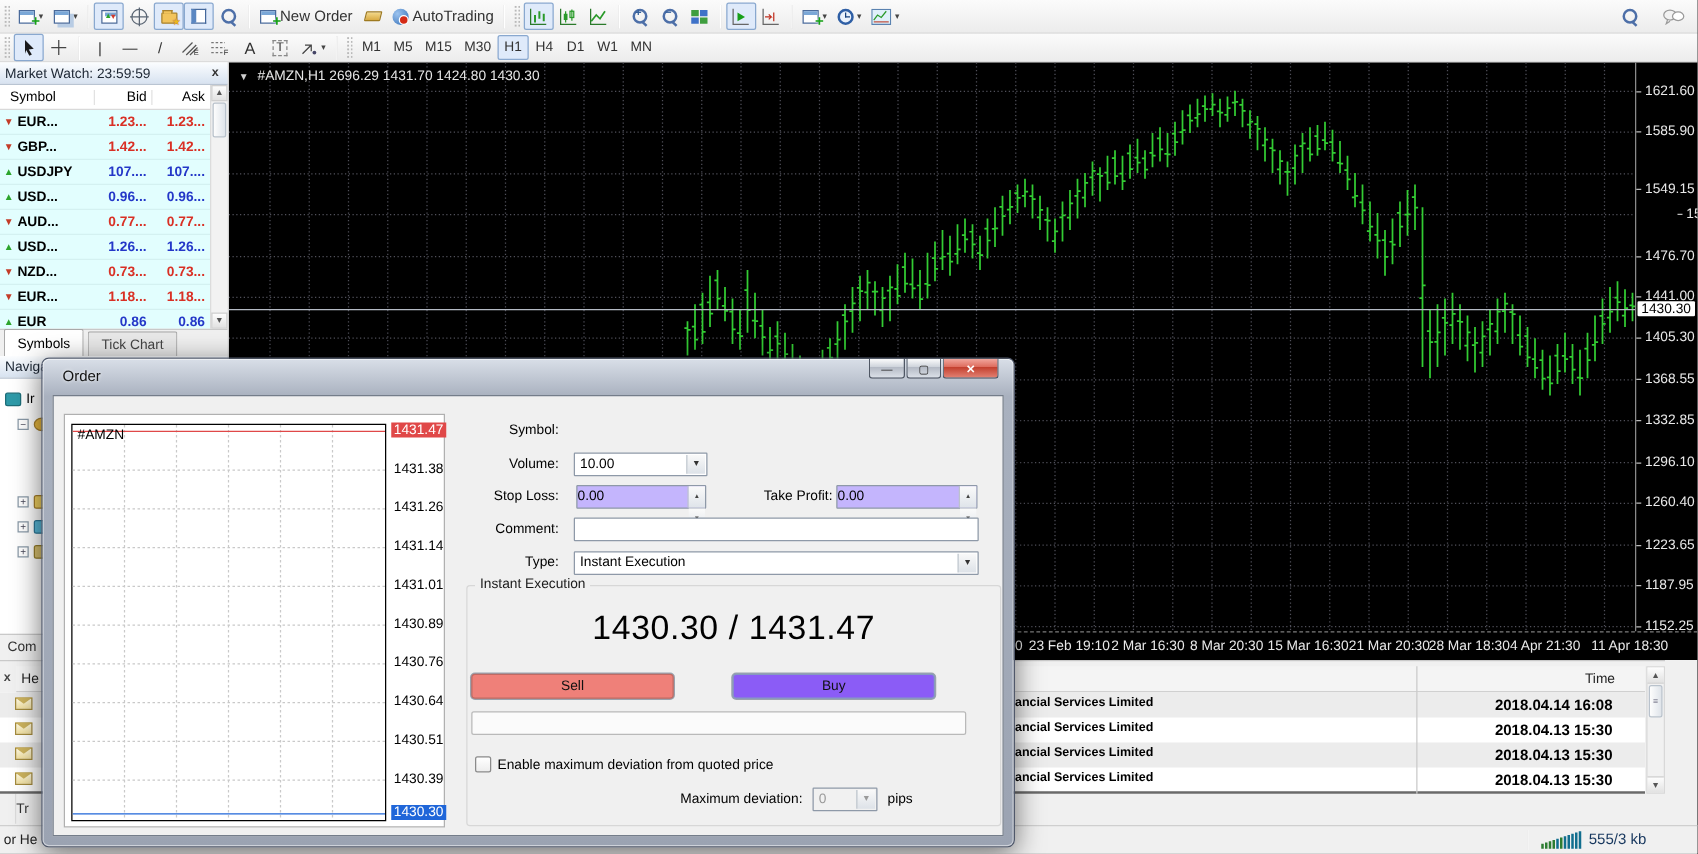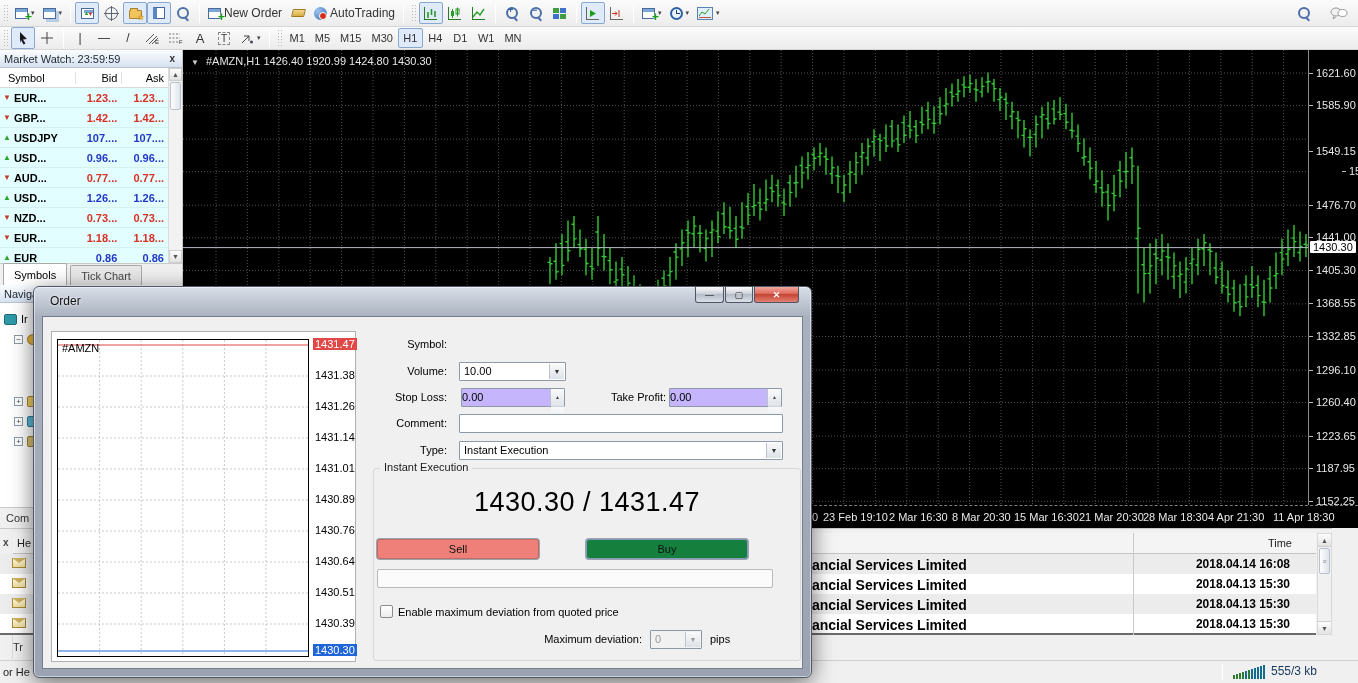--- a/index.html
+++ b/index.html
@@ -65,21 +65,21 @@
   #term-side{position:absolute;left:0;top:30px;width:13px;height:100px;color:#555;writing-mode:vertical-rl;transform:rotate(180deg);text-align:center;border-left:1px solid #dadada}
   #term-head{position:absolute;left:13px;top:4px;right:16px;height:21px;border-bottom:1px solid #c4c4c4;background:#f4f4f4}
   #term-head .hx{position:absolute;left:-10px;top:4px;font-weight:bold;color:#444;font-size:10px}
   #term-head .hl{position:absolute;left:4px;top:4px;color:#222}
   #term-head .ht{position:absolute;right:24px;top:4px;color:#222}
   #mail-rows{position:absolute;left:0;top:25px;right:16px;height:81px;background:#fff;border-bottom:2px solid #6a6a6a}
   .mrow{position:absolute;left:0;right:0;height:20px}
   .mrow:nth-child(odd){background:#ececec}
   .mrow .env{position:absolute;left:12px;top:4px;width:14px;height:10px;background:linear-gradient(#fffbe4,#f1df9e);border:1px solid #a38a3c}
   .mrow .env::before{content:"";position:absolute;left:-1px;top:-1px;border-left:7px solid transparent;border-right:7px solid transparent;border-top:5px solid #cdb35e}
-  .mrow .subj{position:absolute;left:812px;top:3px;font-weight:bold;font-size:14px;white-space:nowrap}
+  .mrow .subj{position:absolute;left:812px;top:3px;font-weight:bold;font-size:10px;white-space:nowrap}
   .mrow .tm{position:absolute;right:26px;top:3px;font-weight:bold;font-size:12px}
   #term-div{position:absolute;left:1133px;top:4px;height:102px;width:1px;background:#c9c9c9}
   #term-scroll{position:absolute;right:0;top:4px;width:15px;height:102px;background:#f1f1f1;border:1px solid #d8d8d8}
   #term-tabs{position:absolute;left:13px;bottom:2px;height:22px;display:flex;align-items:center;color:#333}
   
   #status{position:absolute;left:0;top:660px;width:1358px;height:23px;background:#f0f0f0;border-top:1px solid #cfcfcf;z-index:3}
   #status .lft{position:absolute;left:3px;top:5px;color:#222}
   #status .conn{position:absolute;left:1233px;top:3px;display:flex;align-items:flex-end;gap:6px}
   #status .conn .txt{color:#17375e;font-size:12px;padding-bottom:1px}
   .bars{display:flex;align-items:flex-end;gap:1px;height:14px}
@@ -109,21 +109,21 @@
   .numfield{position:absolute;height:19px;background:#c4b5fd;border:1px solid #8e99a8;border-radius:1px;line-height:17px;text-align:left;padding-right:18px}
   .spin{position:absolute;right:0;top:0;bottom:0;width:14px;border-left:1px solid #bcc3cc;display:flex;flex-direction:column}
   .spin span{flex:1;display:flex;align-items:center;justify-content:center;font-size:5px;color:#444;background:linear-gradient(#fafafa,#dfe4ea);border-bottom:1px solid #cdd3da}
   .spin span:last-child{border-bottom:none}
   .tinput{position:absolute;height:19px;background:#fff;border:1px solid #8e99a8;border-radius:1px}
   #fieldset{position:absolute;left:330px;top:151px;width:428px;height:193px;border:1px solid #d7d7d7;border-radius:3px}
   #fs-legend{position:absolute;left:6px;top:-8px;background:#f0f0f0;padding:0 4px;color:#1a1a1a}
   #quote{position:absolute;left:0;right:0;top:18px;text-align:center;font-size:27px;font-weight:500;color:#000;letter-spacing:.5px}
   #sell-btn,#buy-btn{position:absolute;top:70px;width:162px;height:20px;border-radius:3px;display:flex;align-items:center;justify-content:center;color:#111;box-shadow:0 0 0 1px #9aa2ad}
   #sell-btn{left:3px;background:#ef8079;border:1px solid #c06a63}
-  #buy-btn{left:212px;background:#15803d;border:1px solid #8699c0}
+  #buy-btn{left:212px;background:#8b5cf6;border:1px solid #8699c0}
   #result-box{position:absolute;left:3px;top:100px;width:396px;height:19px;background:#fbfbfb;border:1px solid #b9b9b9;border-radius:2px}
   #dev-check{position:absolute;left:6px;top:136px;display:flex;align-items:center;gap:5px;color:#000}
   .cbox{width:13px;height:13px;border:1px solid #8b8b8b;background:linear-gradient(#fff,#ededed);border-radius:2px}
   #dev-row{position:absolute;left:0;top:161px;width:100%;height:20px}
   #dev-label{position:absolute;left:60px;width:208px;text-align:right;top:3px}
   #dev-combo{left:276px;top:0;width:52px}
   #dev-pips{position:absolute;left:336px;top:3px}
   
   .icwin{width:13px;height:11px;border:1px solid #4a6a9a;background:#fff;position:relative;display:inline-block}
   .icwin::before{content:"";position:absolute;left:0;right:0;top:0;height:3px;background:#7aa7d7}
@@ -440,21 +440,21 @@
   </div>
   <div id="nv-tabs">
     <span>Com</span>
   </div>
 </div>
 
 <div id="chart">
   <div id="chart-title">
     <span class="tri">▼</span>
     <span>#AMZN,H1</span>
-    <span>1426.40 1920.99 1424.80 1430.30</span>
+    <span>2696.29 1431.70 1424.80 1430.30</span>
   </div>
   <div id="plot">
       <svg width="1125" height="455" viewBox="0 0 1125 455">
         <g stroke="#50505a" stroke-dasharray="1,2">
           <line x1="33.0" y1="0" x2="33.0" y2="455"></line>
           <line x1="64.4" y1="0" x2="64.4" y2="455"></line>
           <line x1="95.8" y1="0" x2="95.8" y2="455"></line>
           <line x1="127.2" y1="0" x2="127.2" y2="455"></line>
           <line x1="158.6" y1="0" x2="158.6" y2="455"></line>
           <line x1="190.0" y1="0" x2="190.0" y2="455"></line>

